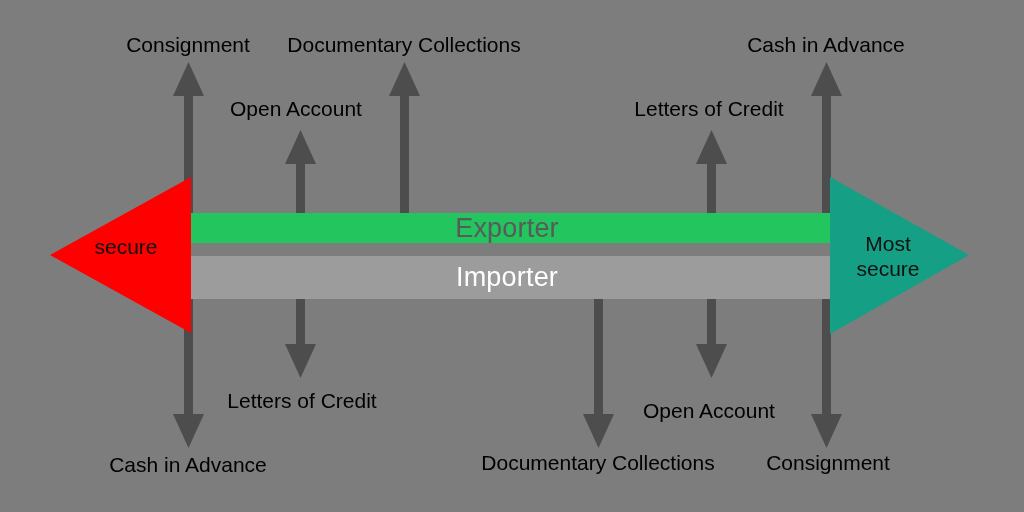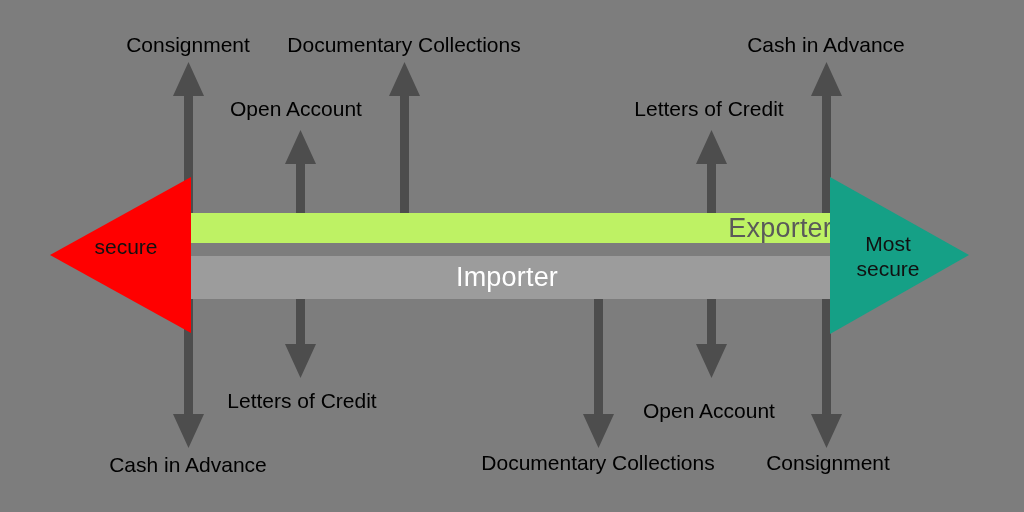--- a/index.html
+++ b/index.html
@@ -21,22 +21,21 @@
     position: absolute;
     display: flex;
     align-items: center;
     justify-content: center;
   }
   #exporter-bar {
     left: 182px;
     top: 213px;
     width: 650px;
     height: 30px;
-    background: #bef264;
-    justify-content: flex-end;
+    background: #22c55e;
   }
   #importer-bar {
     left: 182px;
     top: 256px;
     width: 650px;
     height: 43px;
     background: #9c9c9c;
   }
   #exporter-bar .bar-label {
     color: #5a5a5a;

